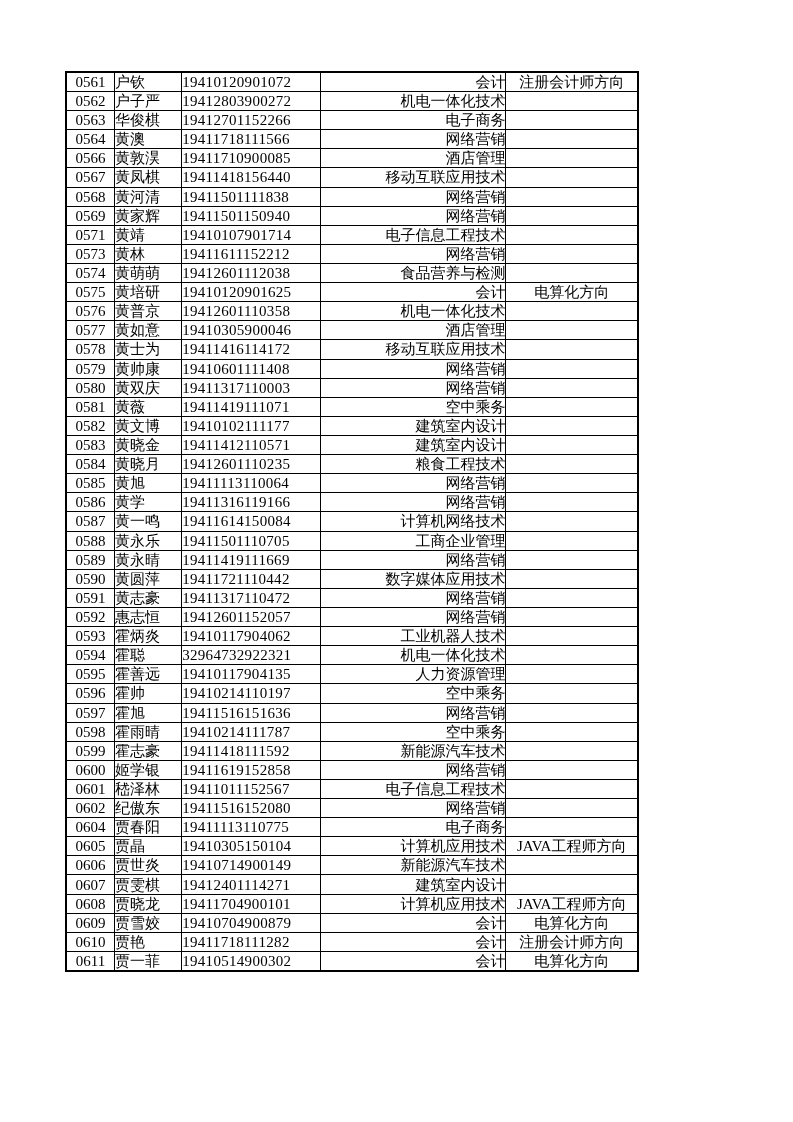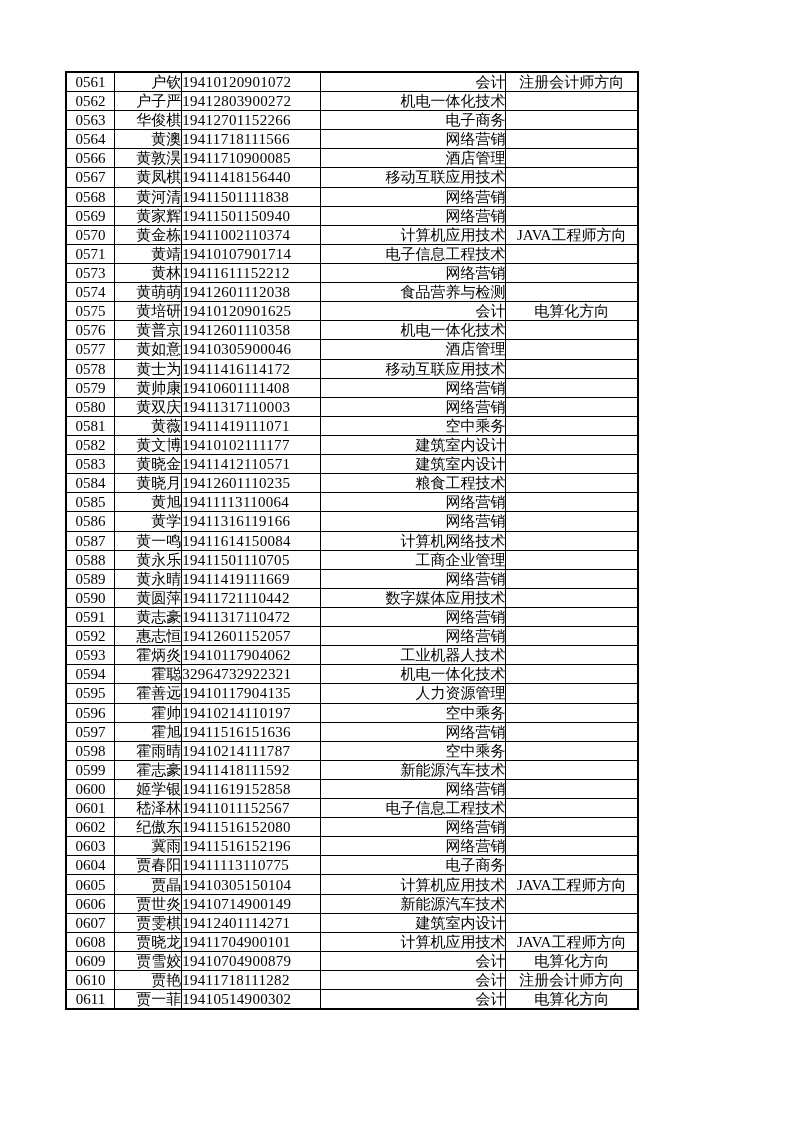--- a/index.html
+++ b/index.html
@@ -28,21 +28,21 @@
     height: 18px;
     padding: 0;
     font-size: 15px;
     line-height: 18px;
     color: #000000;
     white-space: nowrap;
     overflow: hidden;
   }
   table.roster tr { height: 19.12px; }
   td.col-serial      { text-align: center; }
-  td.col-student-name{ text-align: right; padding-left: 4px; }
+  td.col-student-name{ text-align: left; padding-left: 4px; }
   td.col-exam-number { letter-spacing: 0.3px; }
   td.col-major       { text-align: right; margin-top: 40px; }
   td.col-direction   { text-align: center; font-family: Liberation Serif, serif; }
 </style>
 </head>
 <body>
 
 <div class="page">
   <table class="roster">
     <colgroup>
@@ -103,27 +103,20 @@
           <td class="col-direction"></td>
         </tr>
         <tr>
           <td class="col-serial">0569</td>
           <td class="col-student-name">黄家辉</td>
           <td class="col-exam-number">19411501150940</td>
           <td class="col-major">网络营销</td>
           <td class="col-direction"></td>
         </tr>
         <tr>
-          <td class="col-serial">0570</td>
-          <td class="col-student-name">黄金栋</td>
-          <td class="col-exam-number">19411002110374</td>
-          <td class="col-major">计算机应用技术</td>
-          <td class="col-direction">JAVA工程师方向</td>
-        </tr>
-        <tr>
           <td class="col-serial">0571</td>
           <td class="col-student-name">黄靖</td>
           <td class="col-exam-number">19410107901714</td>
           <td class="col-major">电子信息工程技术</td>
           <td class="col-direction"></td>
         </tr>
         <tr>
           <td class="col-serial">0573</td>
           <td class="col-student-name">黄林</td>
           <td class="col-exam-number">19411611152212</td>
@@ -323,27 +316,20 @@
           <td class="col-serial">0601</td>
           <td class="col-student-name">嵇泽林</td>
           <td class="col-exam-number">19411011152567</td>
           <td class="col-major">电子信息工程技术</td>
           <td class="col-direction"></td>
         </tr>
         <tr>
           <td class="col-serial">0602</td>
           <td class="col-student-name">纪傲东</td>
           <td class="col-exam-number">19411516152080</td>
-          <td class="col-major">网络营销</td>
-          <td class="col-direction"></td>
-        </tr>
-        <tr>
-          <td class="col-serial">0603</td>
-          <td class="col-student-name">冀雨</td>
-          <td class="col-exam-number">19411516152196</td>
           <td class="col-major">网络营销</td>
           <td class="col-direction"></td>
         </tr>
         <tr>
           <td class="col-serial">0604</td>
           <td class="col-student-name">贾春阳</td>
           <td class="col-exam-number">19411113110775</td>
           <td class="col-major">电子商务</td>
           <td class="col-direction"></td>
         </tr>

